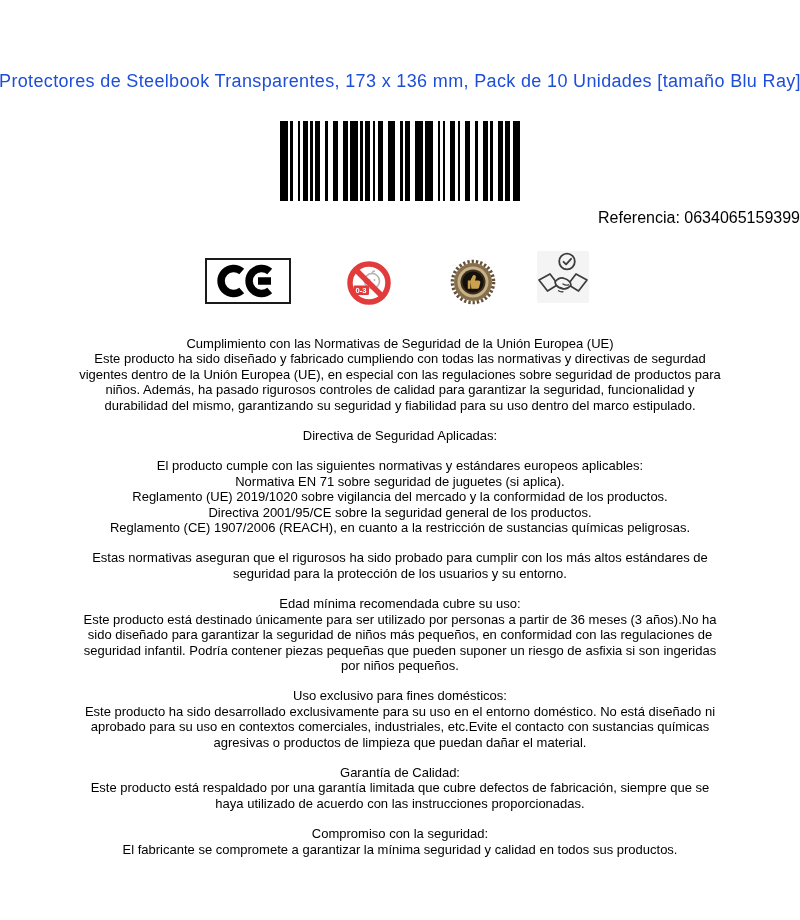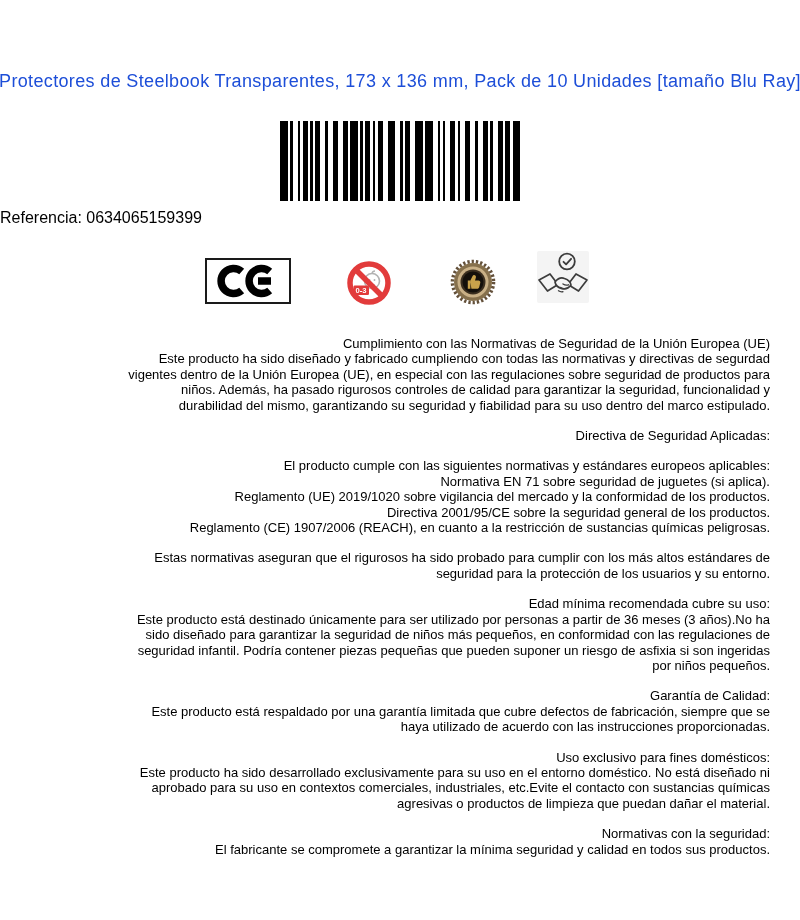--- a/index.html
+++ b/index.html
@@ -9,35 +9,35 @@
 
   .title{position:absolute;top:71px;left:50%;transform:translateX(-50%);
          white-space:nowrap;font-size:18px;letter-spacing:0.35px;color:#1d4ed8;}
 
   .barcode-wrap{position:absolute;top:121px;left:50%;transform:translateX(-50%);}
   #barcode-bars{display:flex;height:80px;}
   #barcode-bars span{display:block;height:100%;}
   #barcode-bars .bar{background:#000;}
   #barcode-bars .sp{background:#fff;}
 
-  .reference{position:absolute;top:209px;left:0;width:800px;text-align:left;
+  .reference{position:absolute;top:209px;left:0;width:800px;text-align:right;
              font-size:16px;color:#000;}
 
   .icon{position:absolute;}
   .icon-ce{left:205px;top:258px;}
   .icon-age{left:347px;top:261px;}
   .icon-seal{left:450px;top:259px;}
   .icon-hands{left:537px;top:251px;}
   .sr{position:absolute;width:1px;height:1px;overflow:hidden;clip:rect(0 0 0 0);}
 
   .sections{position:absolute;top:336px;left:30px;width:740px;
             font-size:13px;line-height:15.4px;text-align:center;color:#000;}
   .section{margin:0;}
   .section + .section{margin-top:15px;}
-  .section .hd,.section .bd{white-space:pre-line;text-align:right;}
+  .section .hd,.section .bd{white-space:pre-line;}
 </style>
 </head>
 <body>
 
 <div class="page">
 
   <div class="title">Protectores de Steelbook Transparentes, 173 x 136 mm, Pack de 10 Unidades [tamaño Blu Ray]</div>
 
   <div class="barcode-wrap">
     <div id="barcode-bars">
@@ -187,30 +187,30 @@
 
   <div class="section">
     <div class="hd">Edad mínima recomendada cubre su uso:</div>
     <div class="bd">Este producto está destinado únicamente para ser utilizado por personas a partir de 36 meses (3 años).No ha
 sido diseñado para garantizar la seguridad de niños más pequeños, en conformidad con las regulaciones de
 seguridad infantil. Podría contener piezas pequeñas que pueden suponer un riesgo de asfixia si son ingeridas
 por niños pequeños.</div>
   </div>
 
   <div class="section">
-    <div class="hd">Garantía de Calidad:</div>
-    <div class="bd">Este producto está respaldado por una garantía limitada que cubre defectos de fabricación, siempre que se
-haya utilizado de acuerdo con las instrucciones proporcionadas.</div>
-  </div>
-
-  <div class="section">
     <div class="hd">Uso exclusivo para fines domésticos:</div>
     <div class="bd">Este producto ha sido desarrollado exclusivamente para su uso en el entorno doméstico. No está diseñado ni
 aprobado para su uso en contextos comerciales, industriales, etc.Evite el contacto con sustancias químicas
 agresivas o productos de limpieza que puedan dañar el material.</div>
   </div>
 
   <div class="section">
-    <div class="hd">Normativas con la seguridad:</div>
+    <div class="hd">Garantía de Calidad:</div>
+    <div class="bd">Este producto está respaldado por una garantía limitada que cubre defectos de fabricación, siempre que se
+haya utilizado de acuerdo con las instrucciones proporcionadas.</div>
+  </div>
+
+  <div class="section">
+    <div class="hd">Compromiso con la seguridad:</div>
     <div class="bd">El fabricante se compromete a garantizar la mínima seguridad y calidad en todos sus productos.</div>
   </div>
 </div>
 </div>
 
 </body></html>

